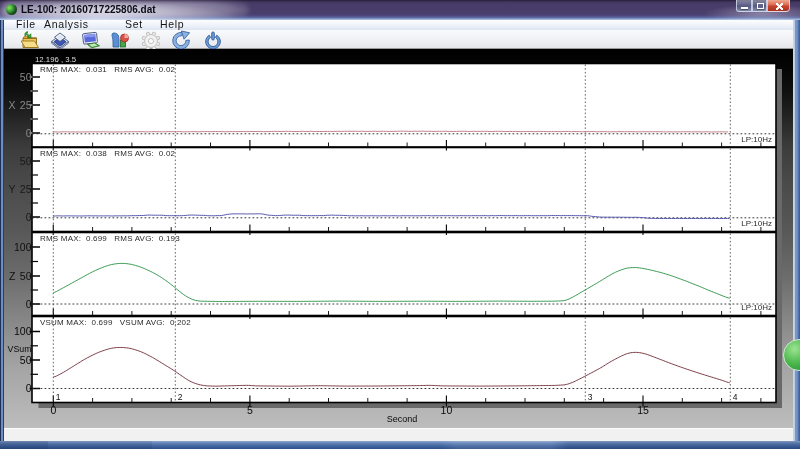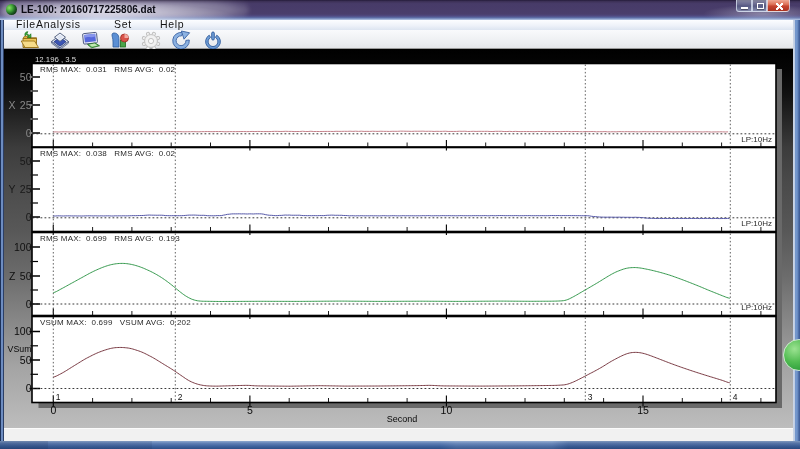--- a/index.html
+++ b/index.html
@@ -65,22 +65,22 @@
     </div>
   <div class="wb" id="wmax">
       <i></i>
     </div>
   <div class="wb" id="wcls">
       <i></i>
     </div>
 </div>
 <div id="menubar">
   <span class="mi" style="left:12px">File</span>
-  <span class="mi" style="left:32px">Analysis</span>
-  <span class="mi" style="left:110px">Set</span>
+  <span class="mi" style="left:40px">Analysis</span>
+  <span class="mi" style="left:121px">Set</span>
   <span class="mi" style="left:156px">Help</span>
 </div>
 <div id="toolbar">
     <div style="position:absolute;left:15px;top:-0.5px">
       <svg width="22" height="22" viewBox="0 0 22 22">
 <path d="M4 8.5 L5.5 6.2 L10 6.2 L11 7.8 L17.5 7.8 L17.5 10" fill="#e2b23c" stroke="#8f6a14" stroke-width="0.9"></path>
 <path d="M4 17.5 L4 8.5 L17.5 8.5 L17.5 17.5 Z" fill="#edc55a" stroke="#8f6a14" stroke-width="0.9"></path>
 <path d="M2.2 11 L15.5 11 L19.5 17.5 L6 17.5 Z" fill="#f7dc8a" stroke="#9a7418" stroke-width="0.9"></path>
 <path d="M6.2 5.8 C5.2 3.4 6.8 1.6 9 1.8 L7.8 3.2 L10.2 5.6 L11.8 3.8 L12 7.6 L8.2 7.4 L9.6 6.2 L7.6 4.4 C6.8 5 6.6 5.2 6.2 5.8 Z" fill="#44b044" stroke="#177017" stroke-width="0.7"></path>
 </svg>

